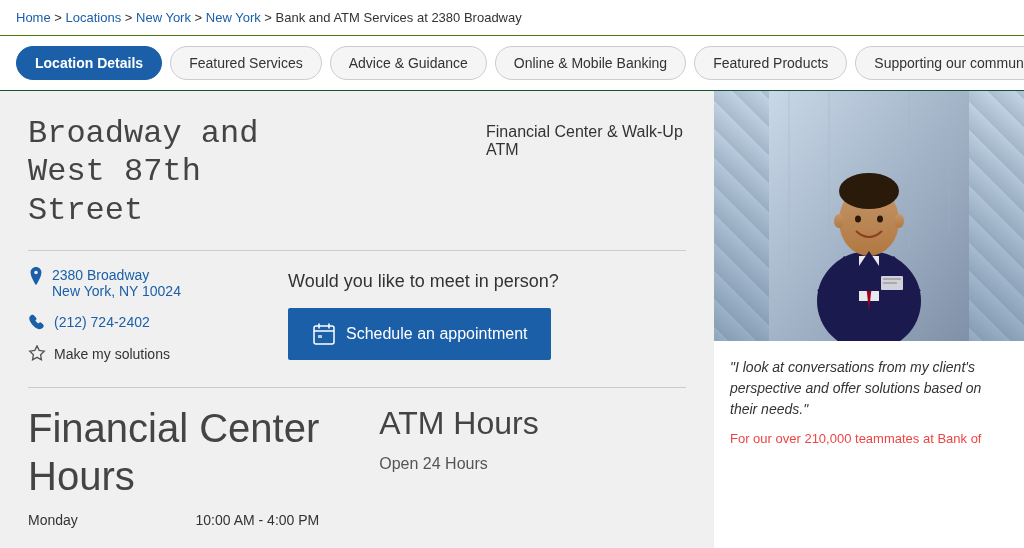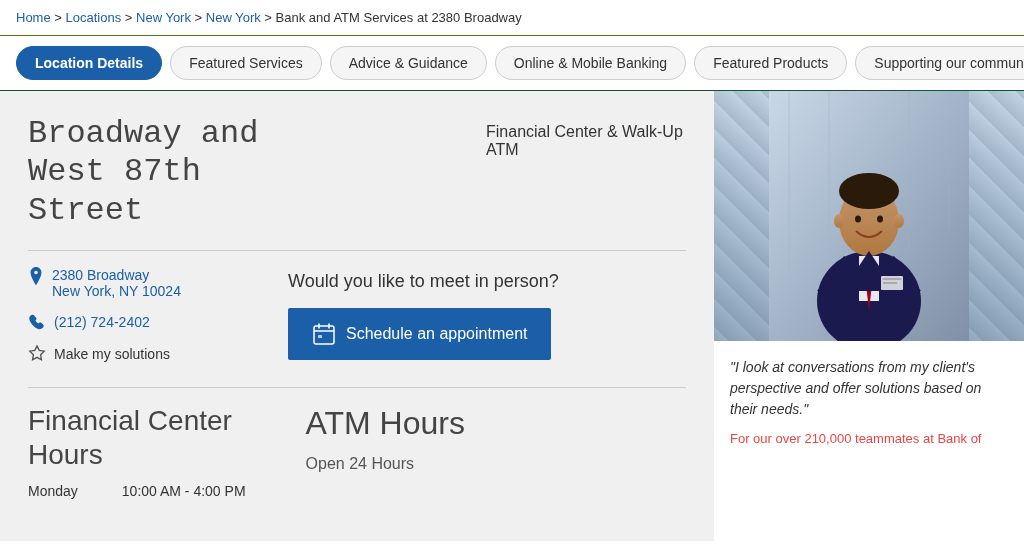--- a/index.html
+++ b/index.html
@@ -35,21 +35,21 @@
     .phone-block { display: flex; align-items: center; gap: 8px; margin-bottom: 14px; }
     .phone-link { color: #1a5fa8; font-size: 14px; text-decoration: none; }
     .favorite-block { display: flex; align-items: center; gap: 8px; cursor: pointer; }
 
     .info-right { padding-top: 4px; }
     .meet-text { font-size: 18px; color: #333; margin-bottom: 16px; font-weight: normal; }
     .schedule-btn { display: flex; align-items: center; gap: 10px; background: #1a5fa8; color: #fff; border: none; padding: 14px 24px; font-size: 16px; cursor: pointer; border-radius: 2px; min-width: 260px; }
 
     
     .hours-section { display: flex; gap: 60px; margin-top: 16px; }
-    .hours-title { font-size: 28px; font-weight: 300; color: #444; margin-bottom: 12px; line-height: 1.2; }
+    .hours-title { font-size: 40px; font-weight: 300; color: #444; margin-bottom: 12px; line-height: 1.2; }
     .atm-open { font-size: 16px; color: #555; margin-top: 4px; }
     .hours-row { display: flex; justify-content: space-between; gap: 44px; font-size: 14px; margin-top: 8px; }
     .day { color: #333; }
     .time { color: #333; }
 
     
     .right-panel { width: 310px; background: #fff; display: flex; flex-direction: column; }
 
     .banker-quote { padding: 16px; background: #fff; }
     .quote-text { font-style: italic; font-size: 14px; color: #333; line-height: 1.5; margin-bottom: 10px; font-weight: 500; }

